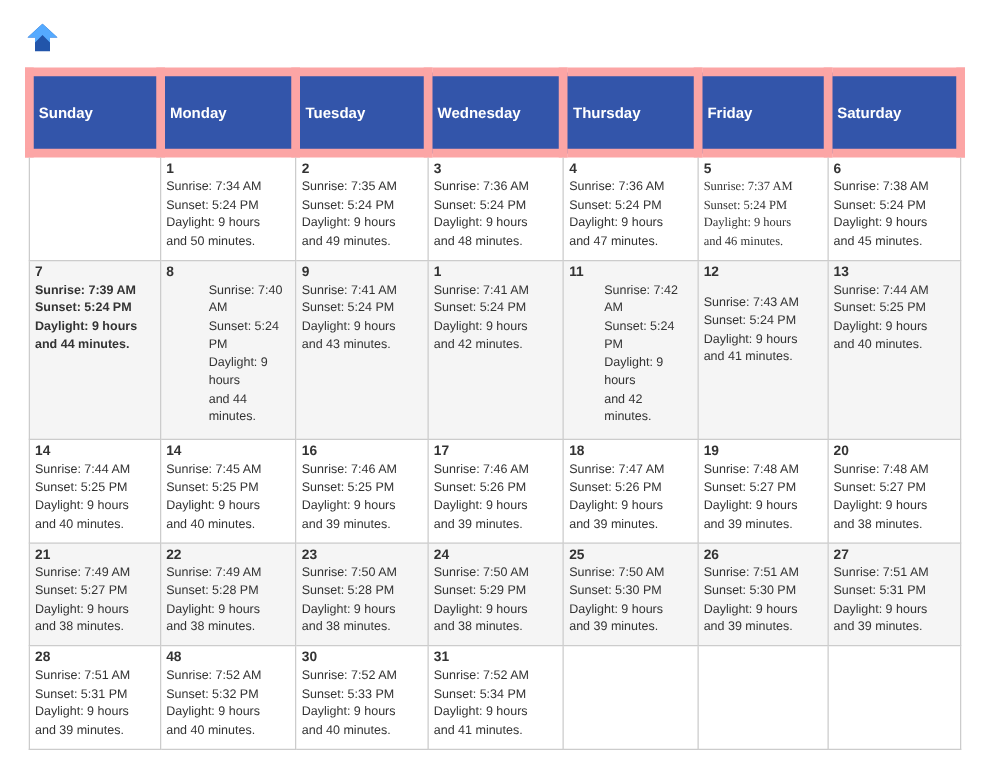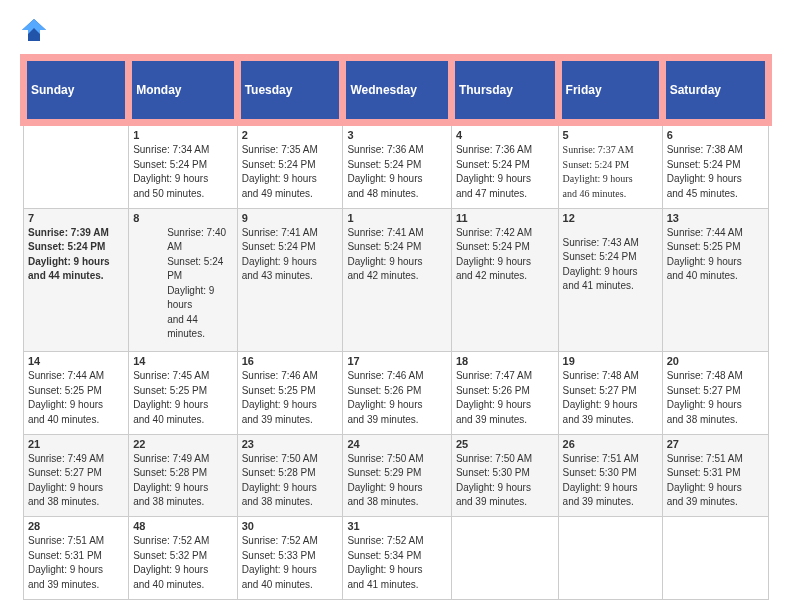--- a/index.html
+++ b/index.html
@@ -207,21 +207,21 @@
           </td>
           <td>
             <span class="day-number">1</span>
             <div class="day-info" style="white-space: pre-line;">Sunrise: 7:41 AM
 Sunset: 5:24 PM
 Daylight: 9 hours
 and 42 minutes.</div>
           </td>
           <td>
             <span class="day-number">11</span>
-            <div class="day-info" style="white-space: pre-line;">Sunrise: 7:42 AM
+            <div class="day-info" style="white-space: pre-line; margin-left: 28px;">Sunrise: 7:42 AM
 Sunset: 5:24 PM
 Daylight: 9 hours
 and 42 minutes.</div>
           </td>
           <td>
             <span class="day-number">12</span>
             <div class="day-info" style="white-space: pre-line; margin-top: 12px;">Sunrise: 7:43 AM
 Sunset: 5:24 PM
 Daylight: 9 hours
 and 41 minutes.</div>

